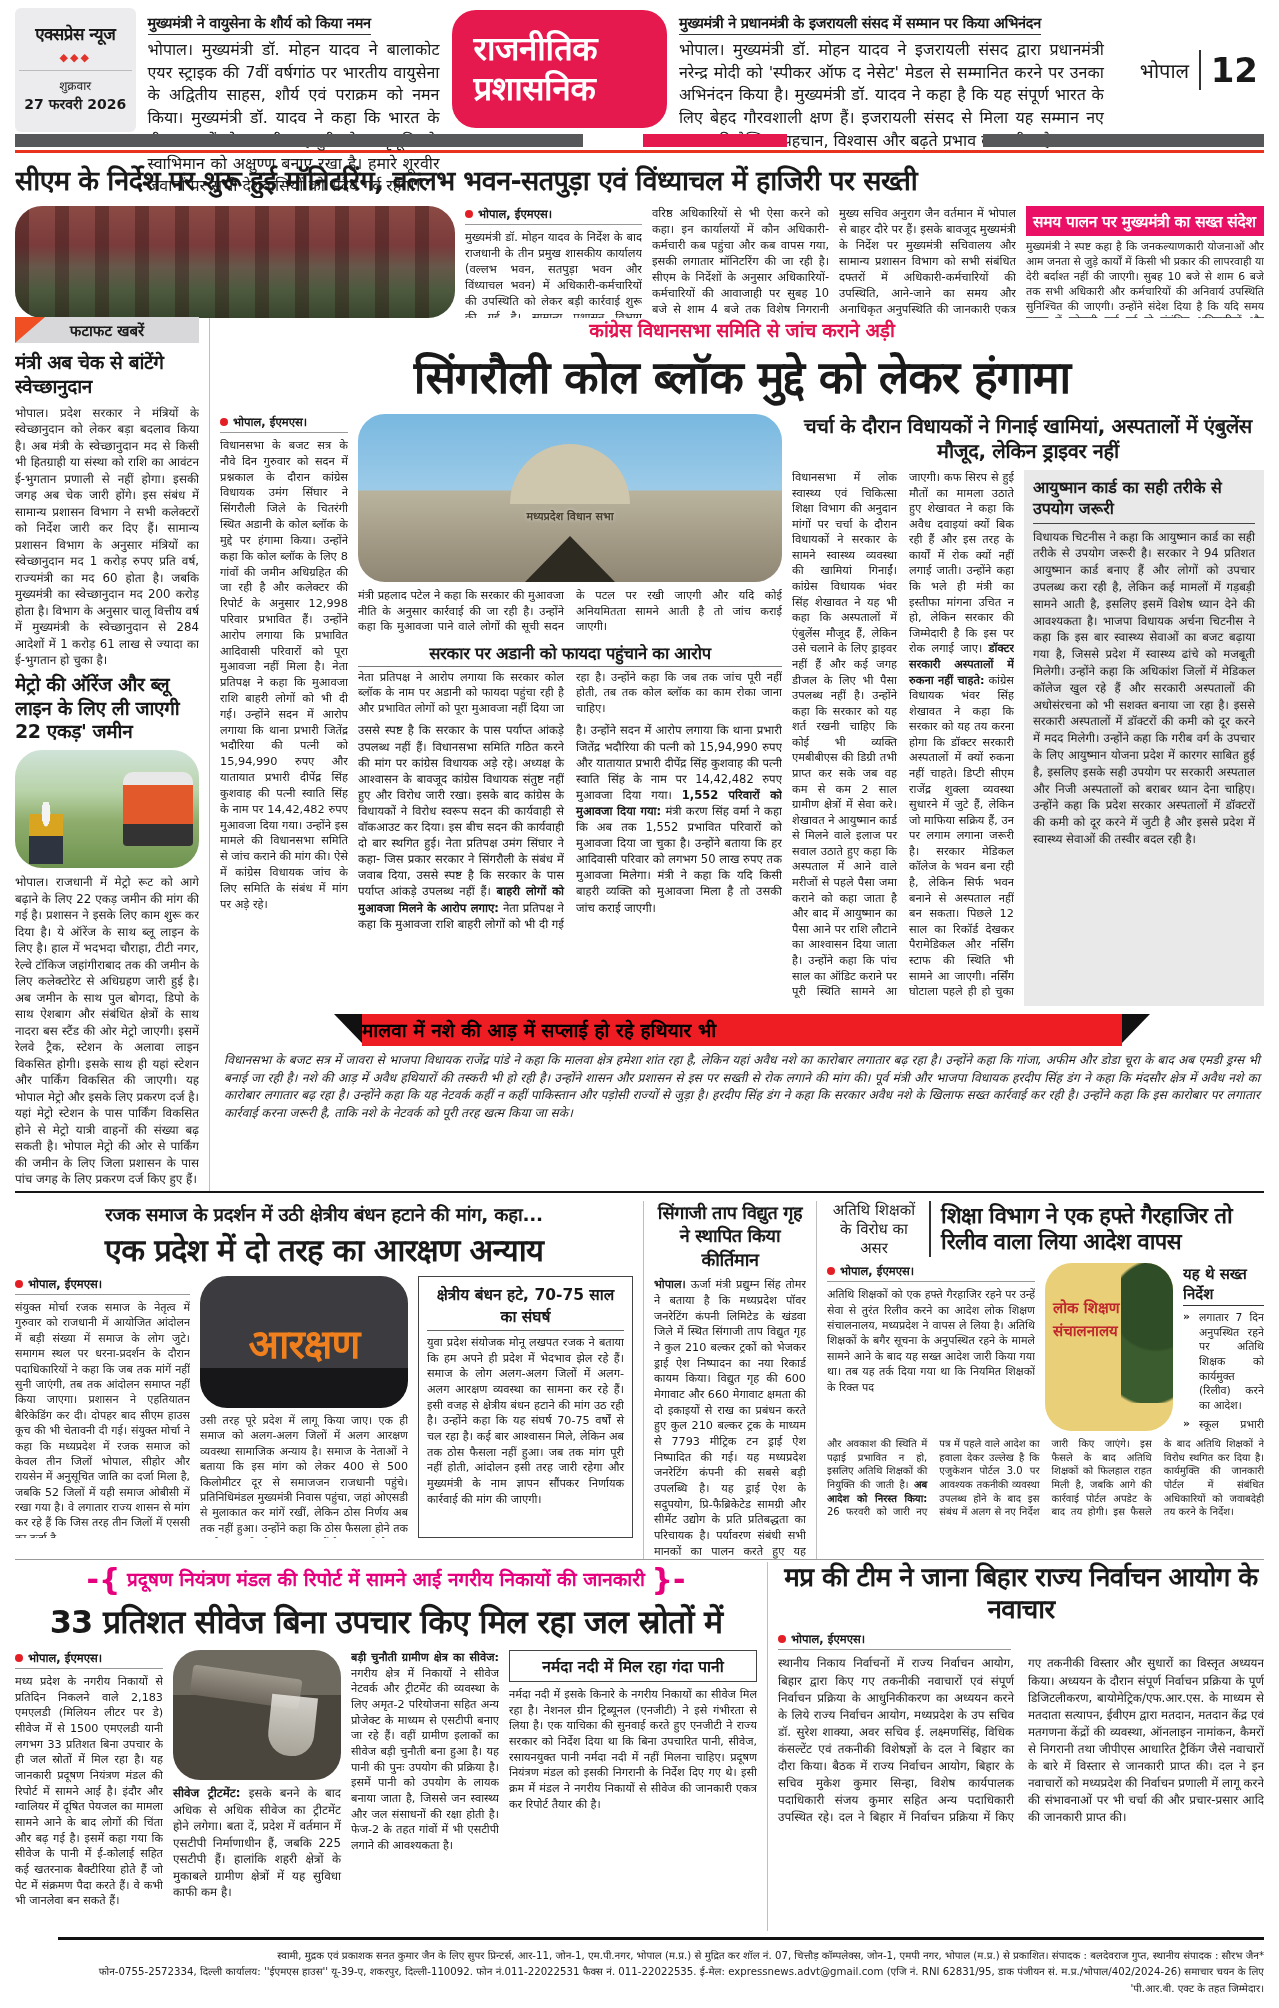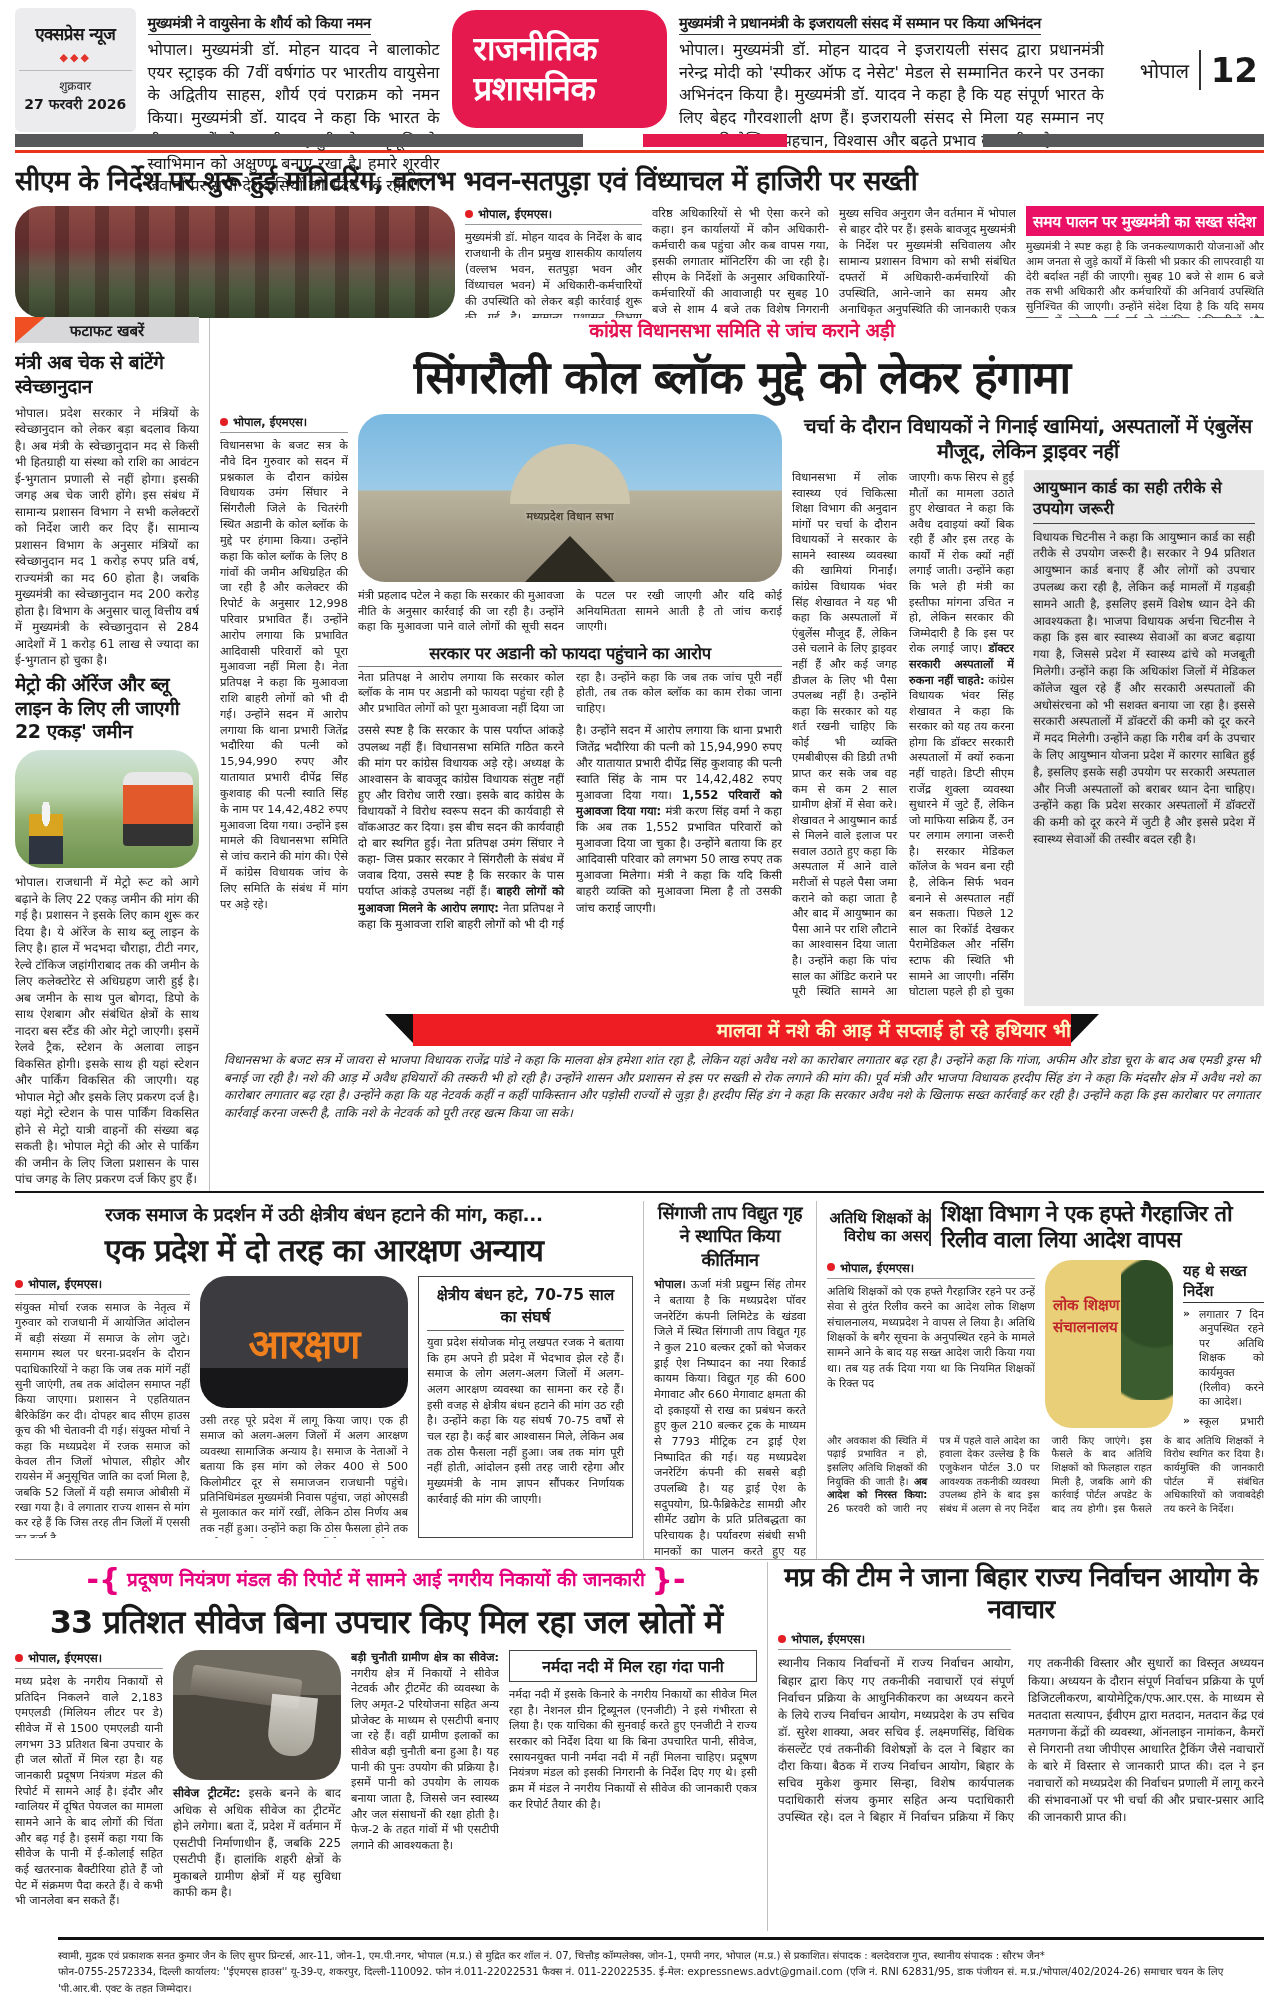--- a/index.html
+++ b/index.html
@@ -81,21 +81,21 @@
   .ms-midcols b, .rcol b { font-weight:800; }
   .ms-right { flex:1 1 auto; display:flex; flex-direction:column; overflow:hidden; }
   .ms-subhead { text-align:center; font-size:20px; font-weight:800; line-height:1.25; letter-spacing:-0.4px; margin-bottom:6px; }
   .ms-right-row { display:flex; gap:10px; flex:1 1 auto; overflow:hidden; }
   .rcol { flex:1 1 auto; column-count:2; column-gap:12px; font-size:11.3px; line-height:1.38; text-align:justify; overflow:hidden; }
   .ayush { width:240px; flex:0 0 auto; background:#e9e9e9; padding:8px 9px; overflow:hidden; }
   .ayush h4 { font-size:16px; font-weight:800; border-bottom:1.5px solid #444; padding-bottom:3px; margin-bottom:5px; line-height:1.3; }
   .ayush p { font-size:11.6px; line-height:1.45; text-align:justify; }
 
   .malwa { margin-top:8px; }
-  .malwa-bar { position:relative; width:658px; margin:0 auto; background:#ee1c23; color:#fef9c3; text-align:right; font-weight:800; font-size:19px; padding:3px 0; }
+  .malwa-bar { position:relative; width:760px; margin:0 auto; background:#ee1c23; color:#000000; text-align:left; font-weight:800; font-size:19px; padding:3px 0; }
   .malwa-bar::before { content:""; position:absolute; left:-28px; top:0; border-top:29px solid #111; border-left:28px solid transparent; }
   .malwa-bar::after { content:""; position:absolute; right:-28px; top:0; border-top:29px solid #111; border-right:28px solid transparent; }
   .malwa-body { font-size:12.2px; line-height:1.45; text-align:justify; margin-top:6px; padding:0 4px; height:118px; overflow:hidden;font-style:italic; }
 
   
   .midband { display:flex; gap:10px; border-top:2px solid #161616; padding-top:8px; height:368px; overflow:hidden; }
   .rajak { width:618px; flex:0 0 auto; overflow:hidden; }
   .rj-kicker { text-align:center; font-size:18.5px; font-weight:800; letter-spacing:-0.3px; }
   .rj-h1 { text-align:center; font-size:31px; font-weight:800; letter-spacing:-0.8px; white-space:nowrap; overflow:hidden; margin:2px 0 6px; }
   .rj-row { display:flex; gap:10px; height:262px; overflow:hidden; }
@@ -107,21 +107,21 @@
   .rj-box h4 { font-size:15.5px; font-weight:800; border-bottom:1px solid #666; padding-bottom:3px; margin-bottom:4px; text-align:center; }
   .rj-box p { font-size:11.2px; line-height:1.4; text-align:justify; }
 
   .singaji { width:152px; flex:0 0 auto; overflow:hidden; }
   .sg-h1 { font-size:18px; font-weight:800; line-height:1.3; text-align:center; letter-spacing:-0.4px; margin-bottom:6px; }
   .singaji .jtext { font-size:11.2px; }
   .singaji .jtext b { font-weight:800; }
 
   .shiksha { flex:1 1 auto; overflow:hidden; }
   .sk-head { display:flex; gap:10px; align-items:center; margin-bottom:6px; }
-  .sk-kicker { width:104px; flex:0 0 auto; font-size:15px; font-weight:700; text-align:right; line-height:1.25; border-right:2px solid #333; }
+  .sk-kicker { width:104px; flex:0 0 auto; font-size:15px; font-weight:400; text-align:center; line-height:1.25; border-right:2px solid #333; padding-right:8px; }
   .sk-h1 { font-size:22px; font-weight:800; line-height:1.2; letter-spacing:-0.6px; }
   .sk-row { display:flex; gap:10px; height:168px; overflow:hidden; }
   .sk-c1 { width:208px; flex:0 0 auto; overflow:hidden; }
   .sk-photo { width:128px; flex:0 0 auto; background:linear-gradient(180deg,#e9cf77 0 100%); }
   .sk-photo .tree { position:absolute; right:-18px; top:-10px; width:70px; height:150px; background:radial-gradient(circle at 50% 35%,#2f4d26 0 42%,transparent 45%),radial-gradient(circle at 40% 70%,#3b5c2e 0 40%,transparent 43%); }
   .sk-photo .plabel { position:absolute; left:8px; top:34px; color:#c0272d; font-weight:800; font-size:15px; line-height:1.5; width:80px; }
   .sk-dir { flex:1 1 auto; overflow:hidden; }
   .sk-dir h4 { font-size:15px; font-weight:800; border-bottom:1.5px solid #333; display:inline-block; padding-bottom:2px; margin-bottom:5px; }
   .dir-item { font-size:10.8px; line-height:1.35; text-align:justify; margin-bottom:5px; padding-left:16px; position:relative; }
   .dir-item::before { content:"\00BB"; position:absolute; left:0; top:-1px; font-weight:800; color:#222; }
@@ -143,21 +143,21 @@
   .sw-photo .water { position:absolute; left:96px; top:46px; width:46px; height:60px; background:linear-gradient(180deg,#e8e6df,#b7b3a8); border-radius:0 0 22px 22px; transform:rotate(6deg); opacity:.85; }
   .sw-c4 { width:248px; flex:0 0 auto; overflow:hidden; }
   .sw-c4 h4 { font-size:15.5px; font-weight:800; border:1.5px solid #444; padding:4px 6px; text-align:center; margin-bottom:5px; }
   .lead-b { font-weight:800; }
 
   .bihar { flex:1 1 auto; overflow:hidden; }
   .bh-h1 { text-align:center; font-size:26px; font-weight:800; line-height:1.22; letter-spacing:-0.6px; margin-bottom:6px; }
   .bh-cols { column-count:2; column-gap:14px; font-size:11.8px; line-height:1.45; text-align:justify; height:268px; overflow:hidden; }
 
   
-  .pfooter { border-top:3px solid #111; margin-top:6px; padding-top:8px; text-align:left;margin-left:43px; }
+  .pfooter { border-top:3px solid #111; margin-top:6px; padding-top:8px; text-align:right;margin-left:43px; }
   .pfooter p { font-size:10.2px; line-height:1.6; color:#222; }
 </style>
 </head>
 <body>
 
 <div class="page">
 
   <div class="topbar">
     <div class="masthead">
       <div class="mh-title">एक्सप्रेस न्यूज</div>

